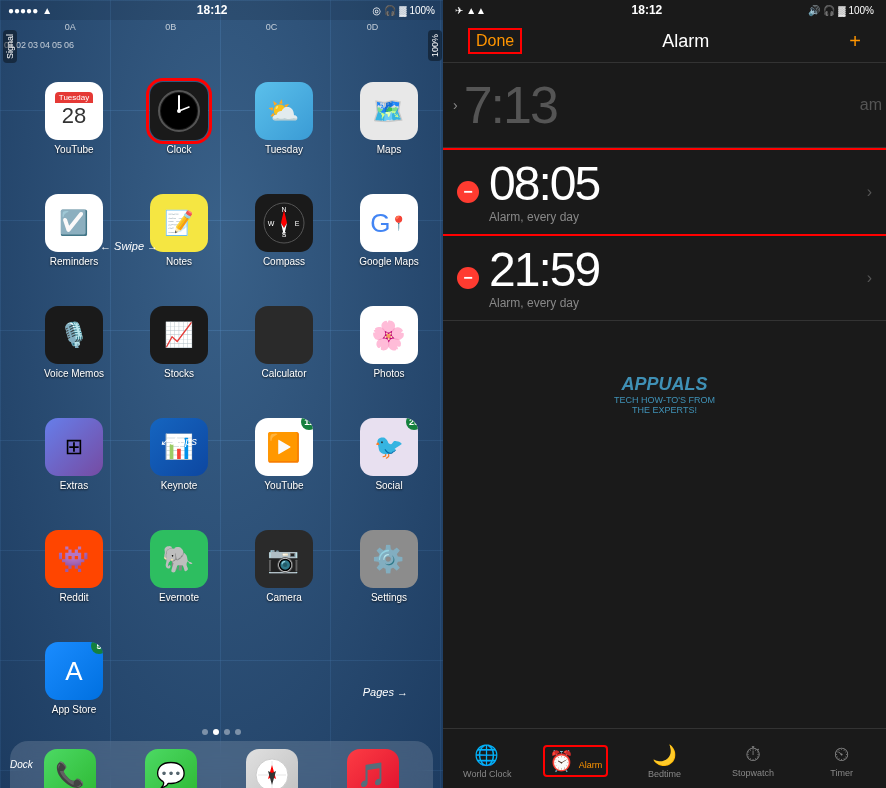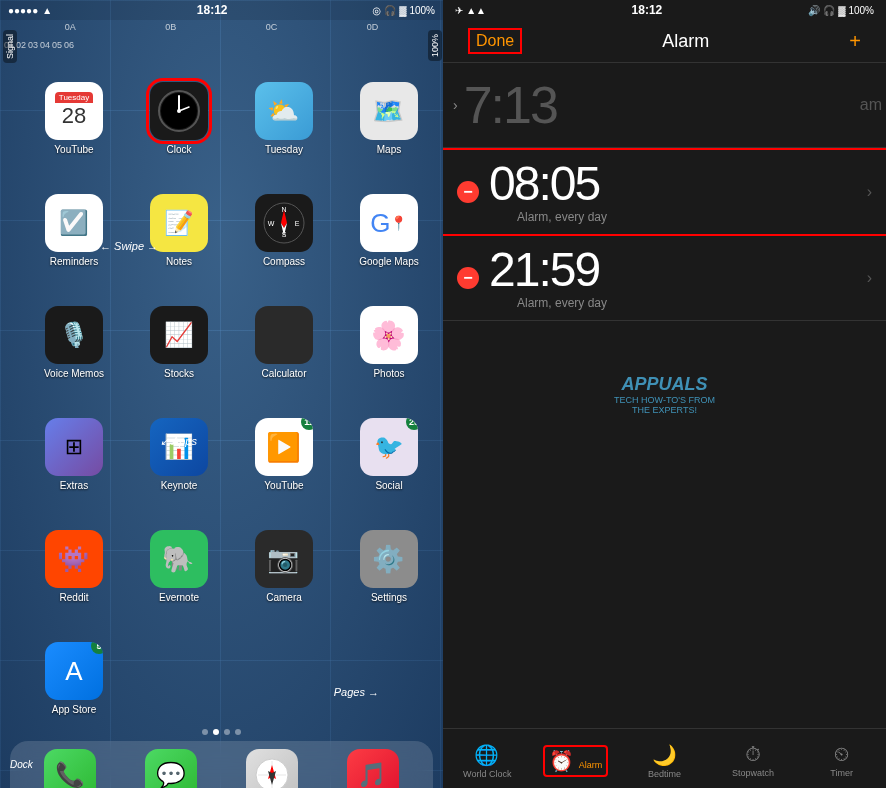--- a/index.html
+++ b/index.html
@@ -299,21 +299,20 @@
       font-size: 48px;
       font-weight: 200;
       letter-spacing: -2px;
       line-height: 1;
     }
 
     .alarm-sublabel {
       color: #888;
       font-size: 12px;
       margin-top: 2px;
-      margin-left: 28px;
     }
 
     .alarm-chevron {
       color: #555;
       font-size: 16px;
     }
 
     
     .watermark {
       position: absolute;
@@ -390,21 +389,21 @@
       top: 435px;
       left: 160px;
       color: white;
       font-size: 11px;
       z-index: 25;
       font-style: italic;
     }
     .overlay-pages {
       position: absolute;
       bottom: 90px;
-      right: 64px;
+      right: 35px;
       color: white;
       font-size: 11px;
       z-index: 25;
       font-style: italic;
     }
     .overlay-dock-label {
       position: absolute;
       bottom: 18px;
       left: 10px;
       color: white;

